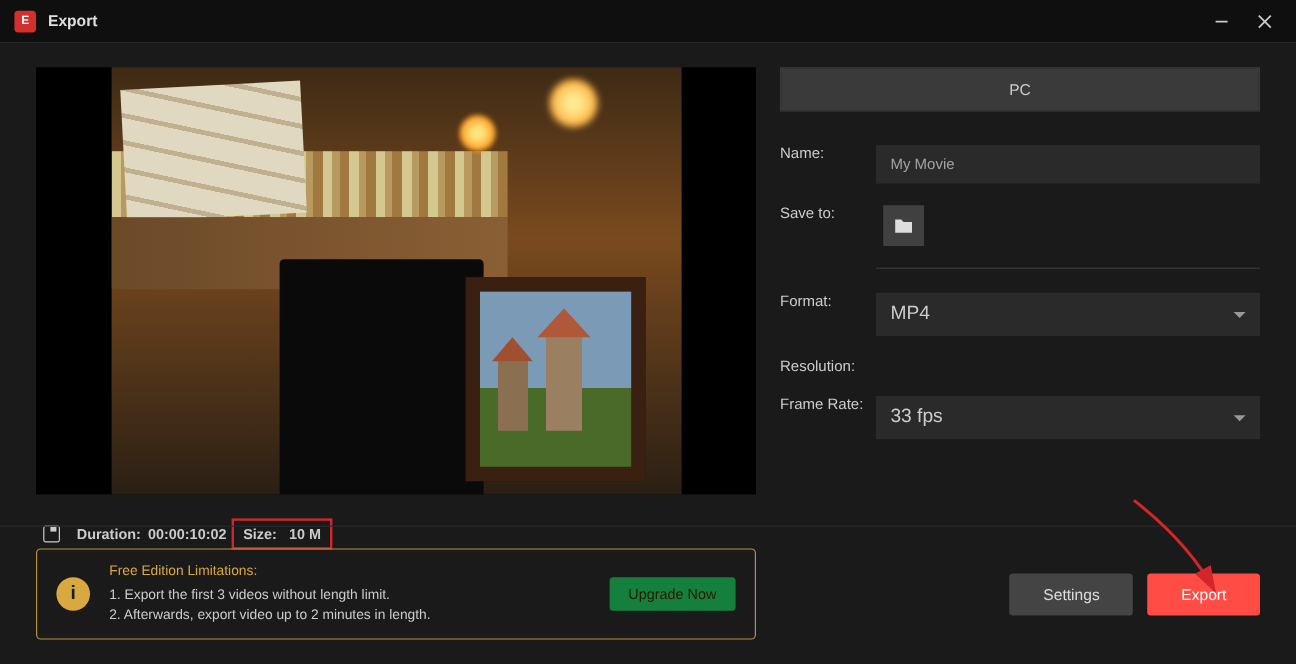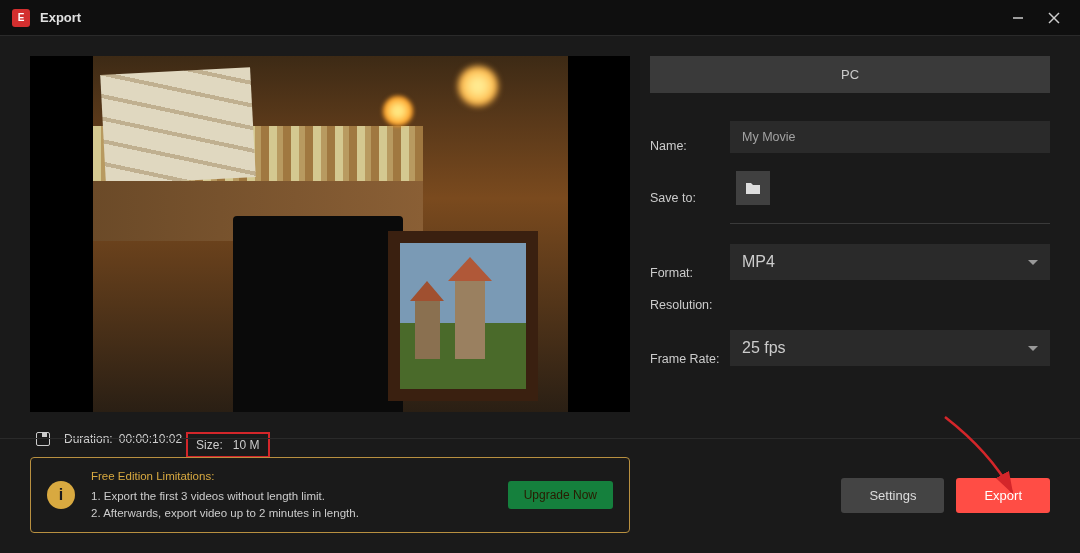--- a/index.html
+++ b/index.html
@@ -85,25 +85,26 @@
     .posters { position:absolute; top:15px; left:10px; width:150px; height:110px; background: repeating-linear-gradient(15deg,#e0d8c0 0 18px,#c0b090 18px 22px); transform: rotate(-3deg);}
     .black-panel { position:absolute; top:160px; left:140px; width:170px; height:200px; background: #0a0a0a; border-radius:4px;}
     .frame { position:absolute; top:175px; right:30px; width:150px; height:170px; background: #2a1a0a; border:12px solid #3a2010;}
     .castle { position:absolute; inset:0; background: linear-gradient(to bottom,#7a9ab5 0%,#7a9ab5 55%,#4a6a2a 55%);}
     .tower1 { position:absolute; bottom:30px; left:15px; width:25px; height:60px; background:#8a7050;}
     .tower2 { position:absolute; bottom:30px; left:55px; width:30px; height:80px; background:#9a8060;}
     .roof1 { position:absolute; bottom:88px; left:10px; width:0; height:0; border-left:17px solid transparent; border-right:17px solid transparent; border-bottom:20px solid #a05030;}
     .roof2 { position:absolute; bottom:108px; left:48px; width:0; height:0; border-left:22px solid transparent; border-right:22px solid transparent; border-bottom:24px solid #b05838;}
     .meta-row {
       display: flex;
-      align-items: flex-start;
+      align-items: center;
       padding: 20px 6px;
       font-size: 12px;
       color: #ccc;
       gap: 6px;
+      font-weight: bold;
     }
     .save-icon-small {
       width: 14px; height: 14px;
       border: 1.5px solid #ccc;
       border-radius: 2px;
       position: relative;
       margin-right: 8px;
     }
     .save-icon-small::after {
       content:'';
@@ -131,21 +132,21 @@
       padding: 10px;
       font-size: 13px;
       cursor: pointer;
       color: #ccc;
     }
     .tab.active {
       background: #3a3a3a;
     }
     .field-row {
       display: flex;
-      align-items: flex-end;
+      align-items: flex-start;
       margin-bottom: 18px;
       font-size: 12.5px;
     }
     .field-label {
       width: 80px;
       color: #ccc;
     }
     .field-input {
       flex: 1;
       background: #2a2a2a;
@@ -349,21 +350,21 @@
     </div>
 
     <div class="field-row">
       <div class="field-label">Resolution:</div>
     </div>
 
     <div class="field-row">
       <div class="field-label">Frame Rate:</div>
       <div class="select-wrap">
         <div class="select">
-          <span>25 fps</span>
+          <span>33 fps</span>
           <span class="chevron"></span>
         </div>
       </div>
     </div>
   </div>
 </div>
 
 <div class="footer">
   <div class="limitation-box">
     <div class="info-icon">i</div>

